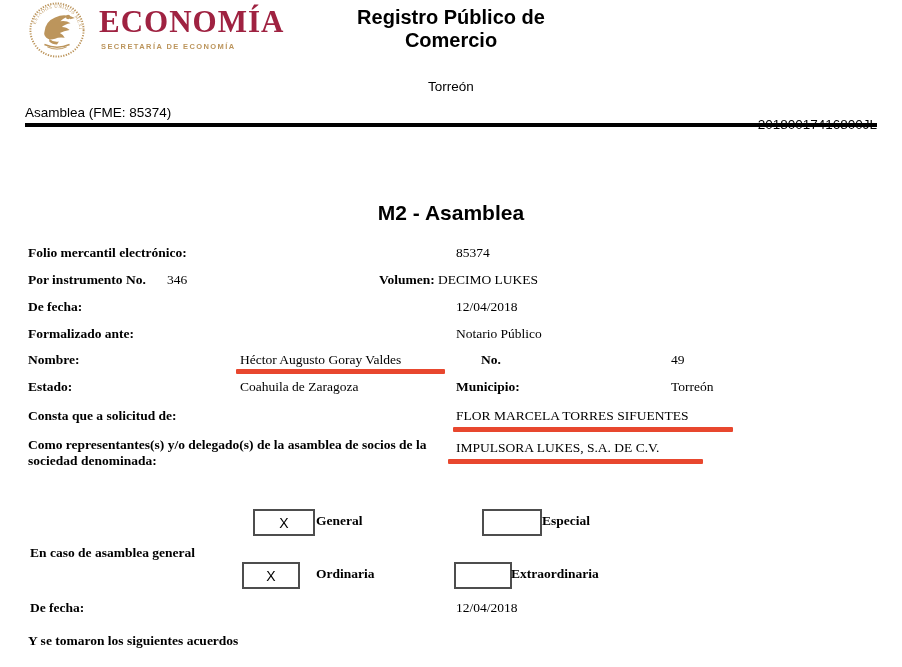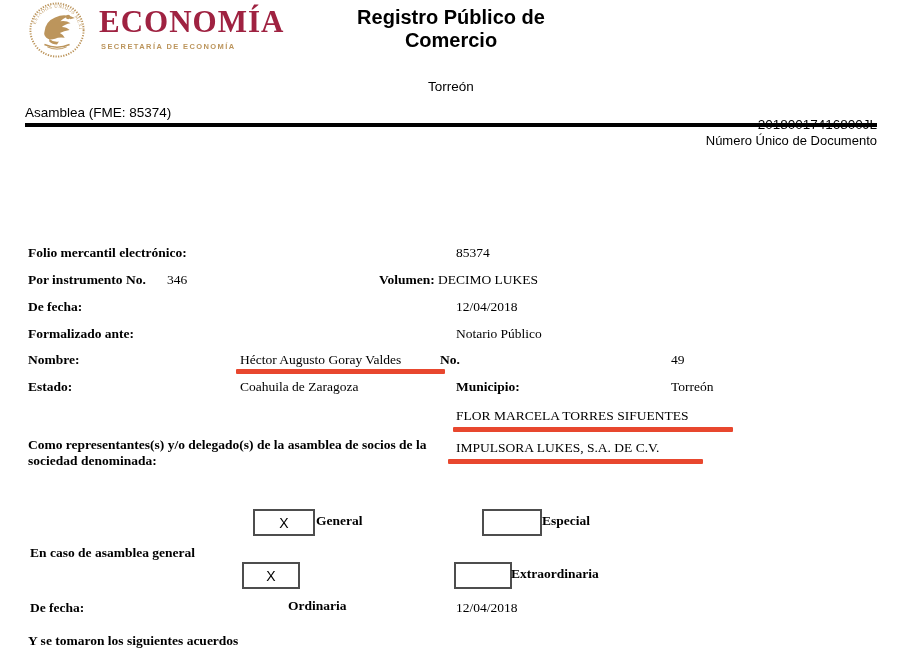--- a/index.html
+++ b/index.html
@@ -84,48 +84,49 @@
 
   <div class="doc-title">
     <div>Registro Público de</div>
     <div>Comercio</div>
   </div>
   <div class="office">Torreón</div>
 
   <div class="fme">Asamblea (FME: 85374)</div>
   <div class="nud">20180017416800JL</div>
   <div class="rule"></div>
-  <div class="nud-label">Número Único de Documento</div>
 
+  <div class="m2-title">M2 - Asamblea</div>
 
   <div class="abs lbl" style="left:28px;top:245px;">Folio mercantil electrónico:</div>
   <div class="abs val" style="left:456px;top:245px;">85374</div>
 
   <div class="abs lbl" style="left:28px;top:272px;">Por instrumento No.</div>
   <div class="abs val" style="left:167px;top:272px;">346</div>
   <div class="abs lbl" style="left:379px;top:272px;text-align:center;">Volumen:</div>
   <div class="abs val" style="left:438px;top:272px;">DECIMO LUKES</div>
 
   <div class="abs lbl" style="left:28px;top:299px;">De fecha:</div>
   <div class="abs val" style="left:456px;top:299px;">12/04/2018</div>
 
   <div class="abs lbl" style="left:28px;top:326px;">Formalizado ante:</div>
   <div class="abs val" style="left:456px;top:326px;">Notario Público</div>
 
   <div class="abs lbl" style="left:28px;top:352px;">Nombre:</div>
   <div class="abs val" style="left:240px;top:352px;">Héctor Augusto Goray Valdes</div>
   <div class="red-ul" style="left:236px;top:369px;width:209px;"></div>
-  <div class="abs lbl" style="left:440px;top:352px;">No.</div>
+  <div class="abs lbl" style="left:481px;top:352px;">No.</div>
   <div class="abs val" style="left:671px;top:352px;">49</div>
 
   <div class="abs lbl" style="left:28px;top:379px;">Estado:</div>
   <div class="abs val" style="left:240px;top:379px;">Coahuila de Zaragoza</div>
   <div class="abs lbl" style="left:456px;top:379px;">Municipio:</div>
   <div class="abs val" style="left:671px;top:379px;">Torreón</div>
 
+  <div class="abs lbl" style="left:28px;top:408px;">Consta que a solicitud de:</div>
   <div class="abs val" style="left:456px;top:408px;">FLOR MARCELA TORRES SIFUENTES</div>
   <div class="red-ul" style="left:453px;top:427px;width:280px;"></div>
 
   <div class="abs val" style="left:456px;top:440px;">IMPULSORA LUKES, S.A. DE C.V.</div>
   <div class="abs lbl wrap-lbl" style="left:28px;top:437px;width:424px;">Como representantes(s) y/o delegado(s) de la asamblea de socios de la sociedad denominada:</div>
   <div class="red-ul" style="left:448px;top:459px;width:255px;"></div>
 
 
   <div class="checkbox" style="left:253px;top:509px;width:58px;">
     <span>X</span>
@@ -134,21 +135,21 @@
   <div class="checkbox" style="left:482px;top:509px;width:56px;">
     <span></span>
   </div>
   <div class="abs lbl" style="left:542px;top:513px;">Especial</div>
 
   <div class="abs lbl" style="left:30px;top:545px;">En caso de asamblea general</div>
 
   <div class="checkbox" style="left:242px;top:562px;width:54px;">
     <span>X</span>
   </div>
-  <div class="abs lbl" style="left:288px;top:566px;margin-top:32px;">Ordinaria</div>
+  <div class="abs lbl" style="left:316px;top:566px;">Ordinaria</div>
   <div class="checkbox" style="left:454px;top:562px;width:54px;">
     <span></span>
   </div>
   <div class="abs lbl" style="left:511px;top:566px;">Extraordinaria</div>
 
   <div class="abs lbl" style="left:30px;top:600px;">De fecha:</div>
   <div class="abs val" style="left:456px;top:600px;">12/04/2018</div>
 
   <div class="abs lbl" style="left:28px;top:633px;">Y se tomaron los siguientes acuerdos</div>
 

